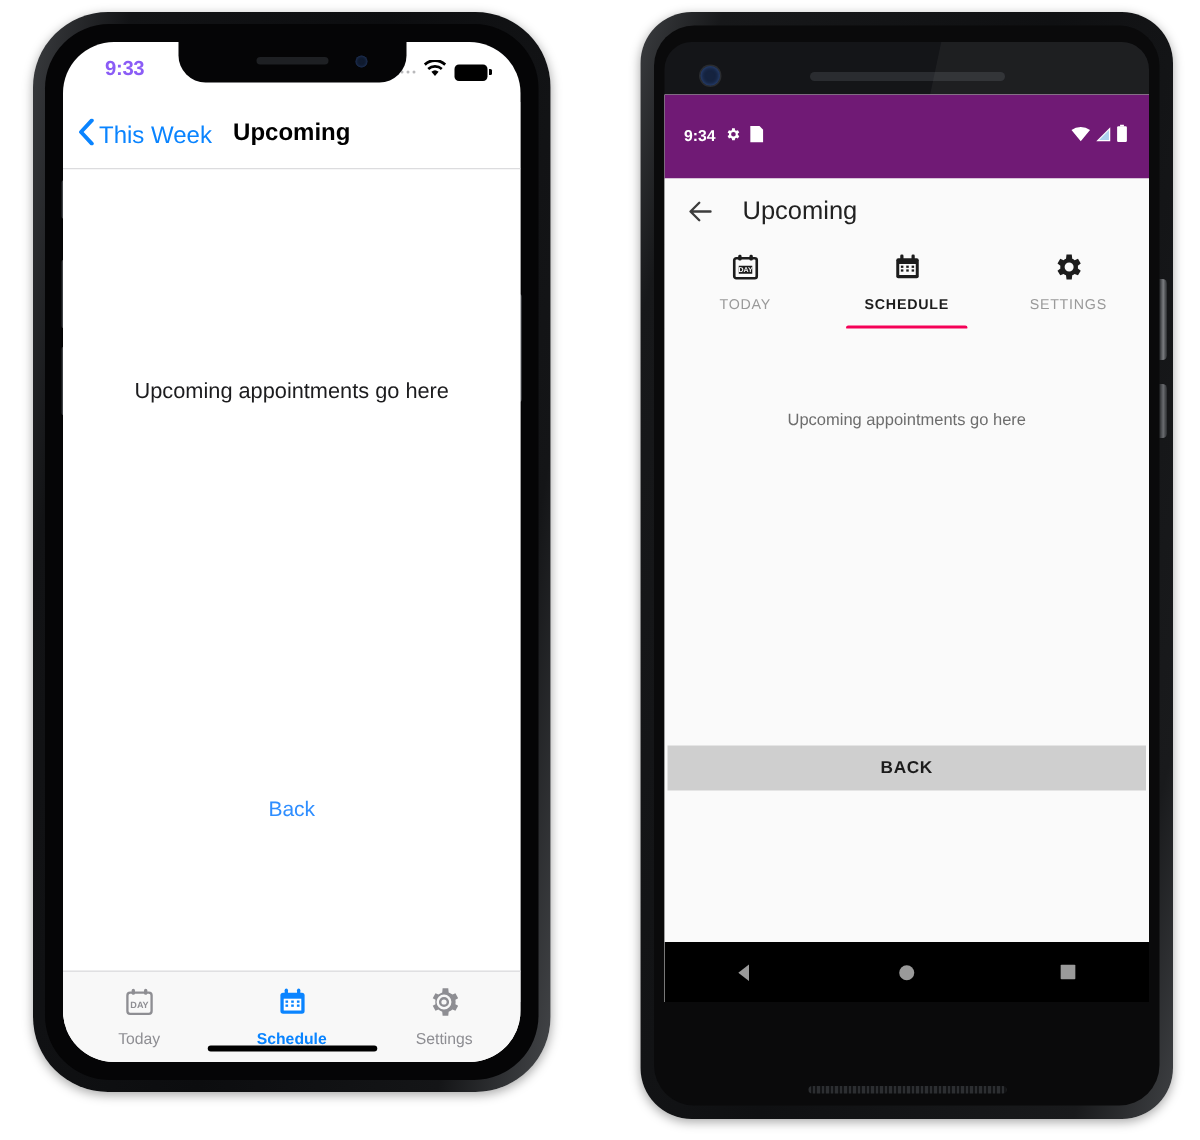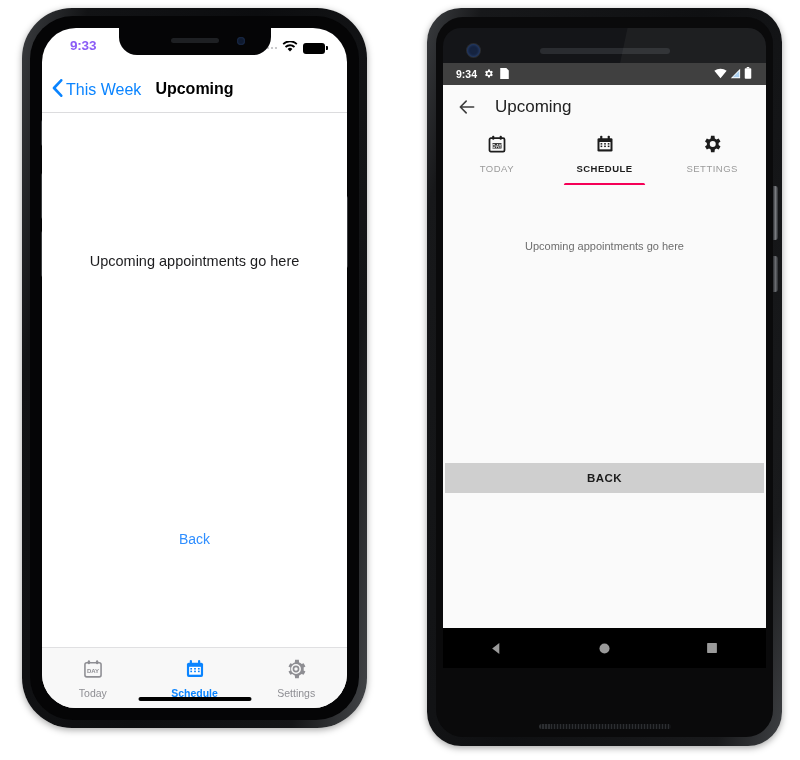--- a/index.html
+++ b/index.html
@@ -276,24 +276,24 @@
   #android-screen {
     position: absolute;
     left: 16px; top: 55px;
     width: 323px; height: 605px;
     background: #fafafa;
     overflow: hidden;
   }
   
   #and-statusbar {
     height: 22px;
-    background: #404040;
+    background: #701a75;
     display: flex;
     align-items: center;
-    padding: 0 8px;
+    padding: 17px 8px;
     color: #fff;
   }
   #and-status-time { font-size: 10.5px; font-weight: bold; margin-right: 6px; margin-left: 5px; }
   .and-status-left-icons { display: flex; align-items: center; gap: 6px; }
   .and-status-right-icons { margin-left: auto; display: flex; align-items: center; gap: 3px; margin-right: 6px; }
 
   
   #and-appbar {
     height: 44px;
     background: #fafafa;

